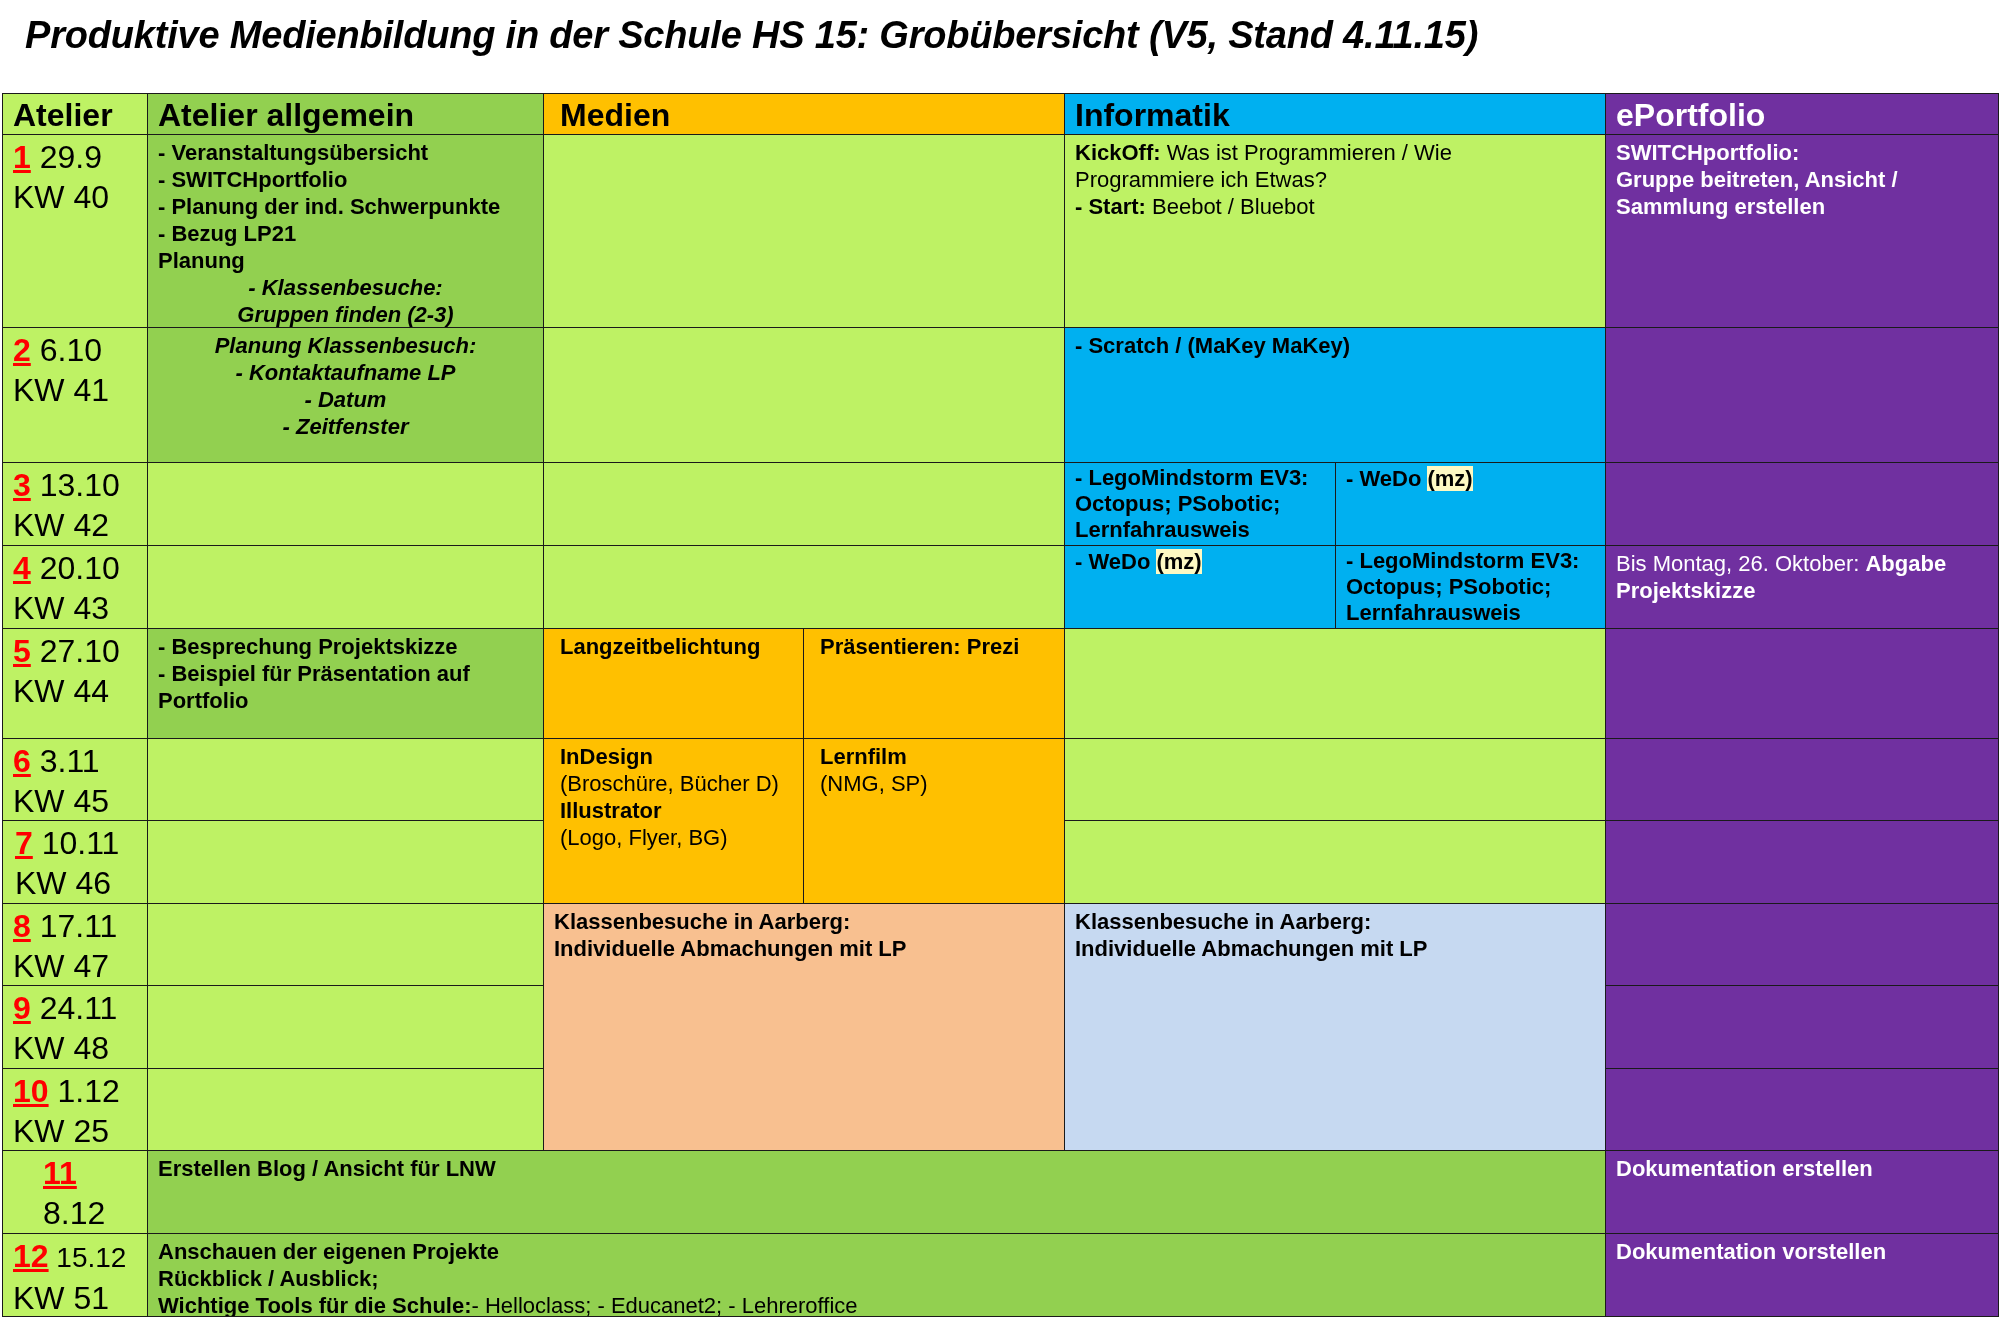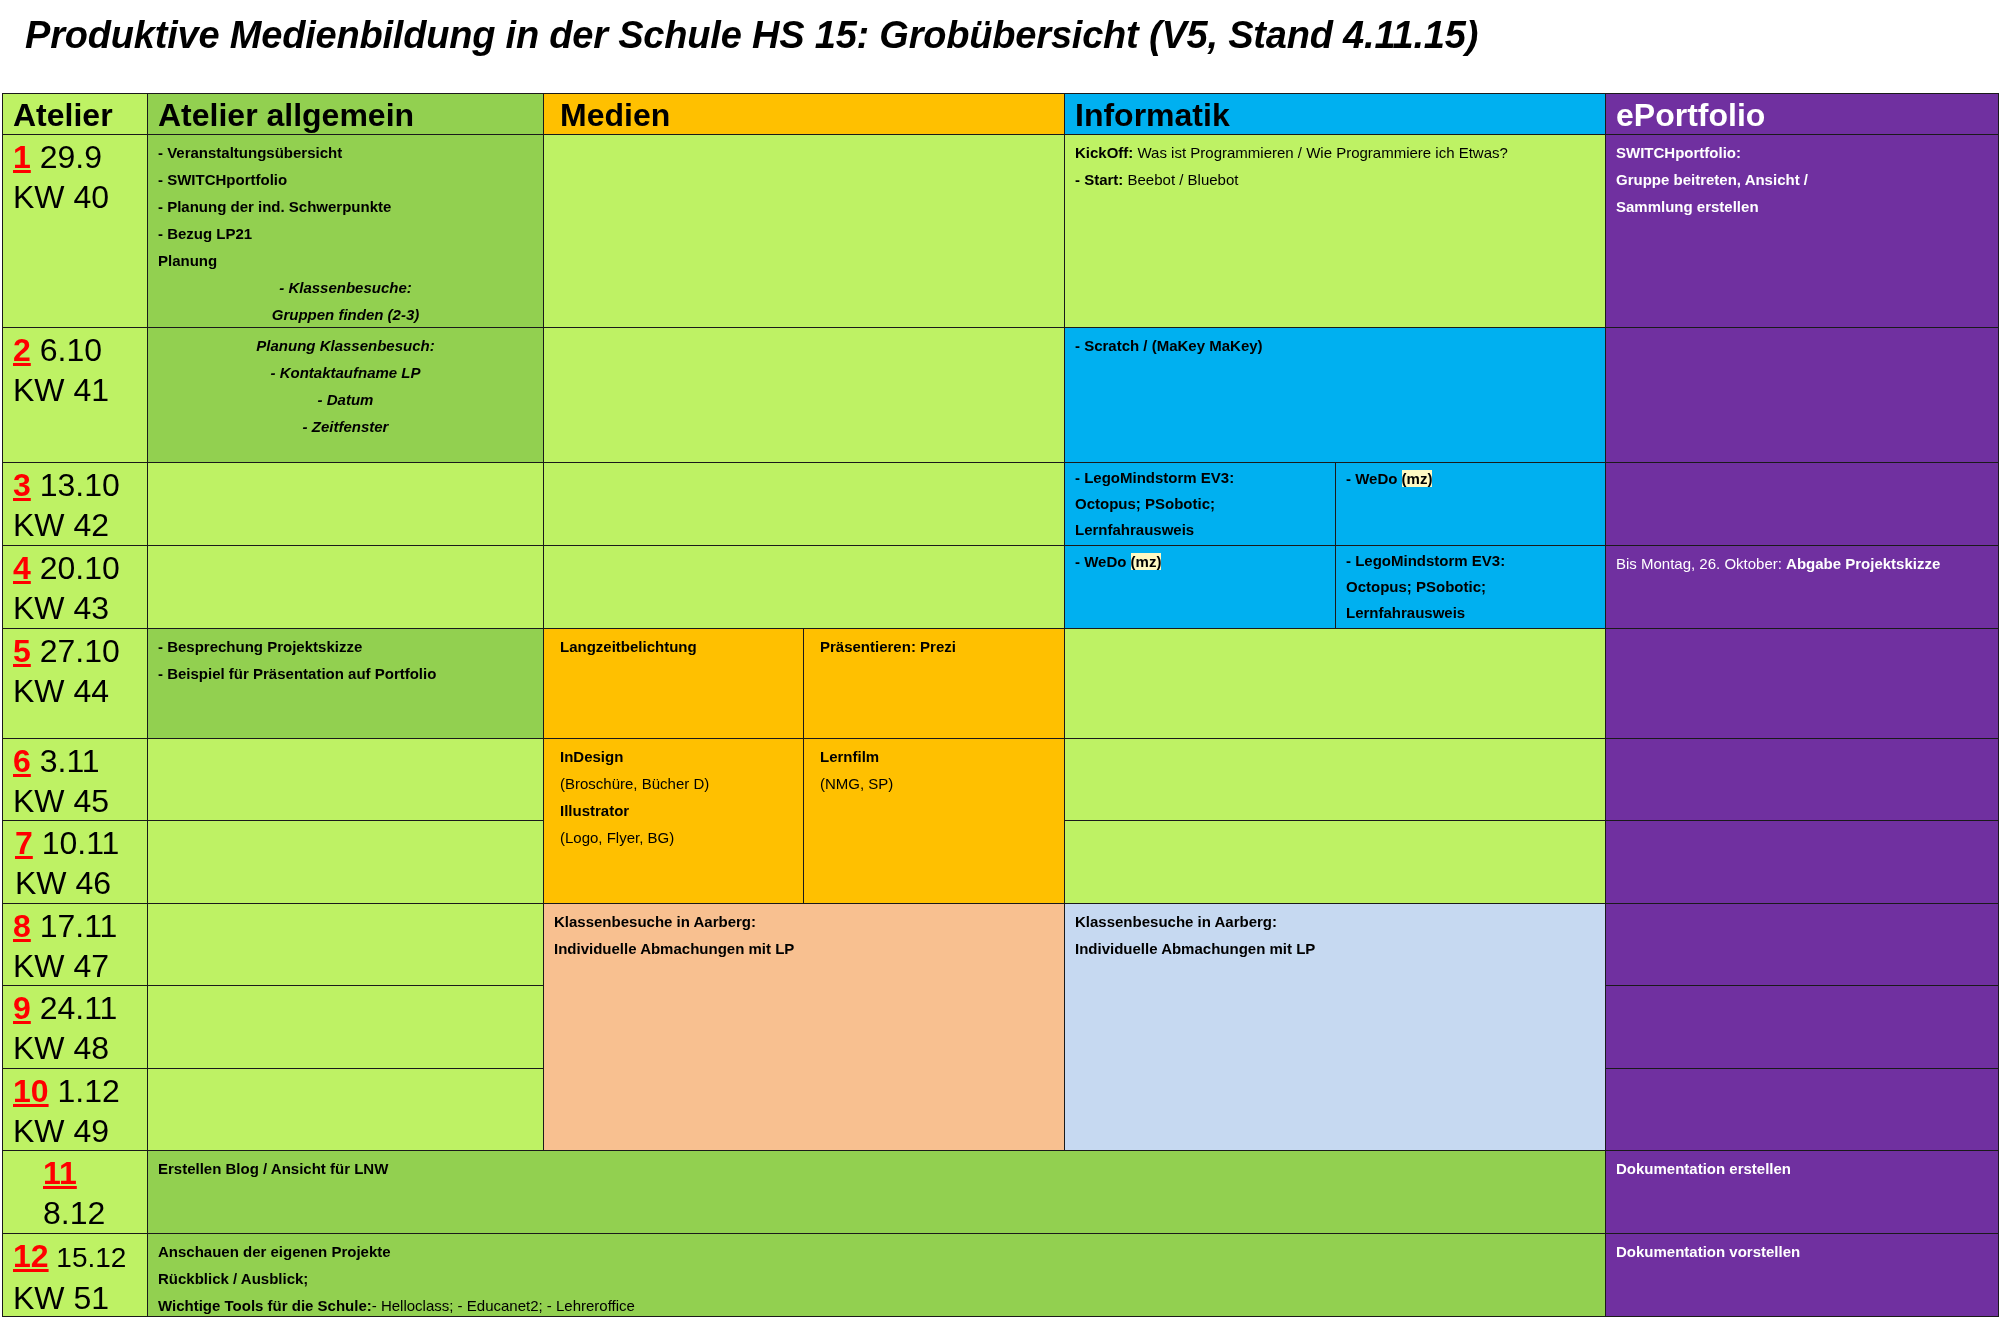--- a/index.html
+++ b/index.html
@@ -2,21 +2,21 @@
 <html><head>
 <meta charset="utf-8">
 <style>
   html, body { margin:0; padding:0; background:#ffffff; }
   body { width:2000px; height:1317px; position:relative; overflow:hidden;
          font-family:"Liberation Sans", sans-serif; color:#000; }
   .title { position:absolute; left:25px; top:14px; font-size:38px; font-weight:bold;
            font-style:italic; white-space:nowrap; letter-spacing:-0.2px; }
   .grid { position:absolute; left:0; top:0; width:2000px; height:1317px; }
   .cell { position:absolute; box-sizing:border-box; border:1.5px solid #1a1a1a;
-          padding:4px 10px; font-size:15px; line-height:27px; overflow:hidden; }
+          padding:4px 10px; font-size:22px; line-height:27px; overflow:hidden; }
   .hdr { font-size:32px; font-weight:bold; line-height:38px; padding:2px 10px; }
   .green { background:#92d050; }
   .orange { background:#ffc000;padding-left:16px; }
   .blue { background:#00b0f0; }
   .purple { background:#7030a0; color:#ffffff; }
   .peach { background:#f8c090; }
   .lblue { background:#c6d9f1; }
   .white { background:#bef264; }
   .b { font-weight:bold; }
   .bi { font-weight:bold; font-style:italic;text-align:center; }
@@ -59,21 +59,21 @@
   <div class="cell date white" style="left:2px;top:820px;width:147px;height:84px;padding-left:12px;">
     <span class="num">7</span><span> 10.11</span><span class="line">KW 46</span>
   </div>
   <div class="cell date white" style="left:2px;top:903px;width:147px;height:83px;">
     <span class="num">8</span><span> 17.11</span><span class="line">KW 47</span>
   </div>
   <div class="cell date white" style="left:2px;top:985px;width:147px;height:84px;">
     <span class="num">9</span><span> 24.11</span><span class="line">KW 48</span>
   </div>
   <div class="cell date white" style="left:2px;top:1068px;width:147px;height:83px;">
-    <span class="num">10</span><span> 1.12</span><span class="line">KW 49</span>
+    <span class="num">10</span><span> 1.12</span><span class="line">KW 25</span>
   </div>
   <div class="cell date white" style="left:2px;top:1150px;width:147px;height:84px;padding-left:40px;">
     <span class="num">11</span><span> 8.12</span><span class="line">KW 50</span>
   </div>
   <div class="cell date white" style="left:2px;top:1233px;width:147px;height:84px;">
     <span class="num">12</span><span style="font-size:28px;"> 15.12</span><span class="line">KW 51</span>
   </div>
 
   <div class="cell green" style="left:147px;top:134px;width:397px;height:194px;">
     <span class="line b">- Veranstaltungsübersicht</span>

